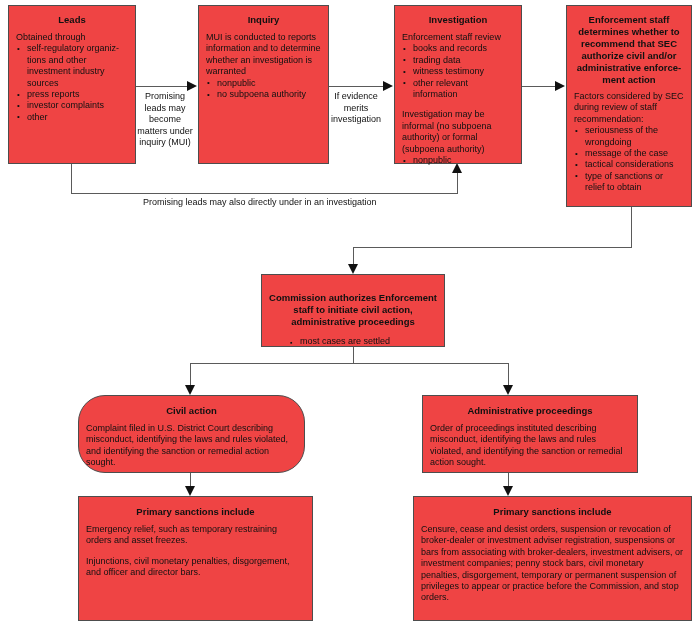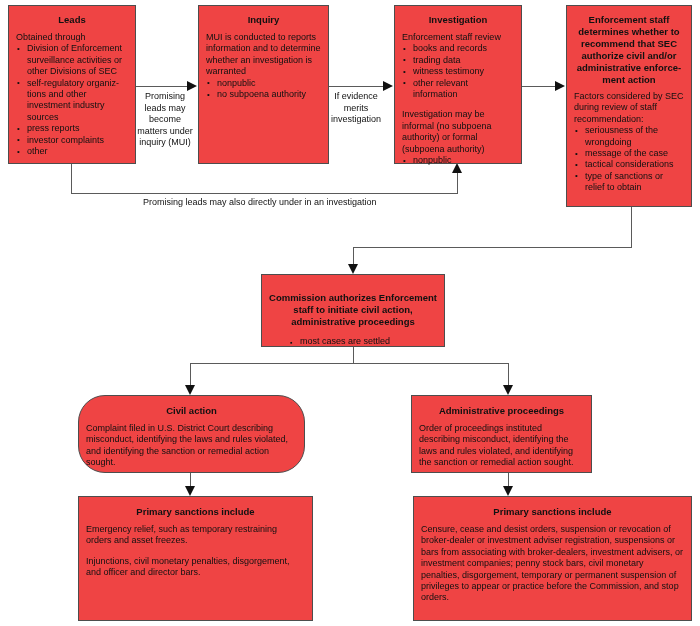--- a/index.html
+++ b/index.html
@@ -141,21 +141,20 @@
   <div class="edge-label" style="left:137px; top:91px; width:56px;">Promising leads may become matters under inquiry (MUI)</div>
 
   <div class="edge-label" style="left:329px; top:91px; width:54px;">If evidence merits investigation</div>
 
   <div class="edge-label left" style="left:143px; top:197px; width:300px;">Promising leads may also directly under in an investigation</div>
 
   <div class="box" style="left:8px; top:5px; width:128px; height:159px;">
     <div class="box-title">Leads</div>
     <div class="para">Obtained through</div>
     <ul class="bullets">
-      <li>Division of Enforcement surveillance activities or other Divisions of SEC</li>
       <li>self-regulatory organiz-tions and other investment industry sources</li>
       <li>press reports</li>
       <li>investor complaints</li>
       <li>other</li>
     </ul>
   </div>
 
   <div class="box" style="left:198px; top:5px; width:131px; height:159px;">
     <div class="box-title">Inquiry</div>
     <div class="para">MUI is conducted to reports information and to determine whether an investigation is warranted</div>
@@ -196,21 +195,21 @@
     <ul class="bullets nomark" style="padding-left:20px;">
       <li>most cases are settled</li>
     </ul>
   </div>
 
   <div class="box" style="left:78px; top:395px; width:227px; height:78px; padding-top:7px;border-radius:27px;">
     <div class="box-title">Civil action</div>
     <div class="para">Complaint filed in U.S. District Court describing misconduct, identifying the laws and rules violated, and identifying the sanction or remedial action sought.</div>
   </div>
 
-  <div class="box" style="left:411px; top:395px; width:181px; height:78px; padding-top:7px;">
+  <div class="box" style="left:422px; top:395px; width:216px; height:78px; padding-top:7px;">
     <div class="box-title">Administrative proceedings</div>
     <div class="para">Order of proceedings instituted describing misconduct, identifying the laws and rules violated, and identifying the sanction or remedial action sought.</div>
   </div>
 
   <div class="box" style="left:78px; top:496px; width:235px; height:125px; padding-top:7px;">
     <div class="box-title">Primary sanctions include</div>
     <div class="para">Emergency relief, such as temporary restraining orders and asset freezes.</div>
     <div class="para">Injunctions, civil monetary penalties, disgorgement, and officer and director bars.</div>
   </div>
 

